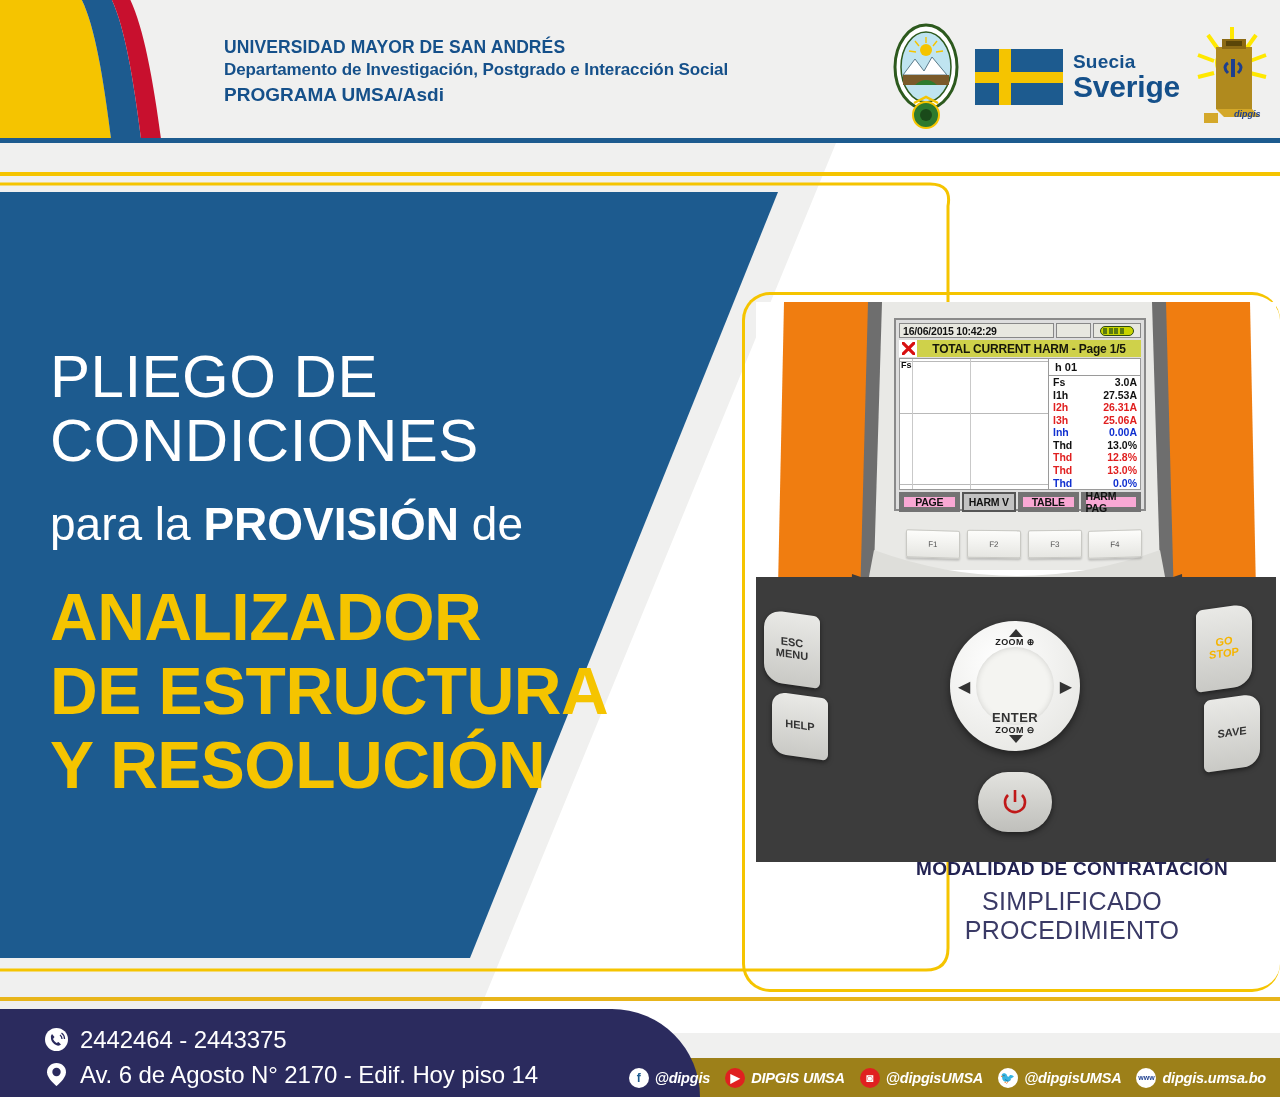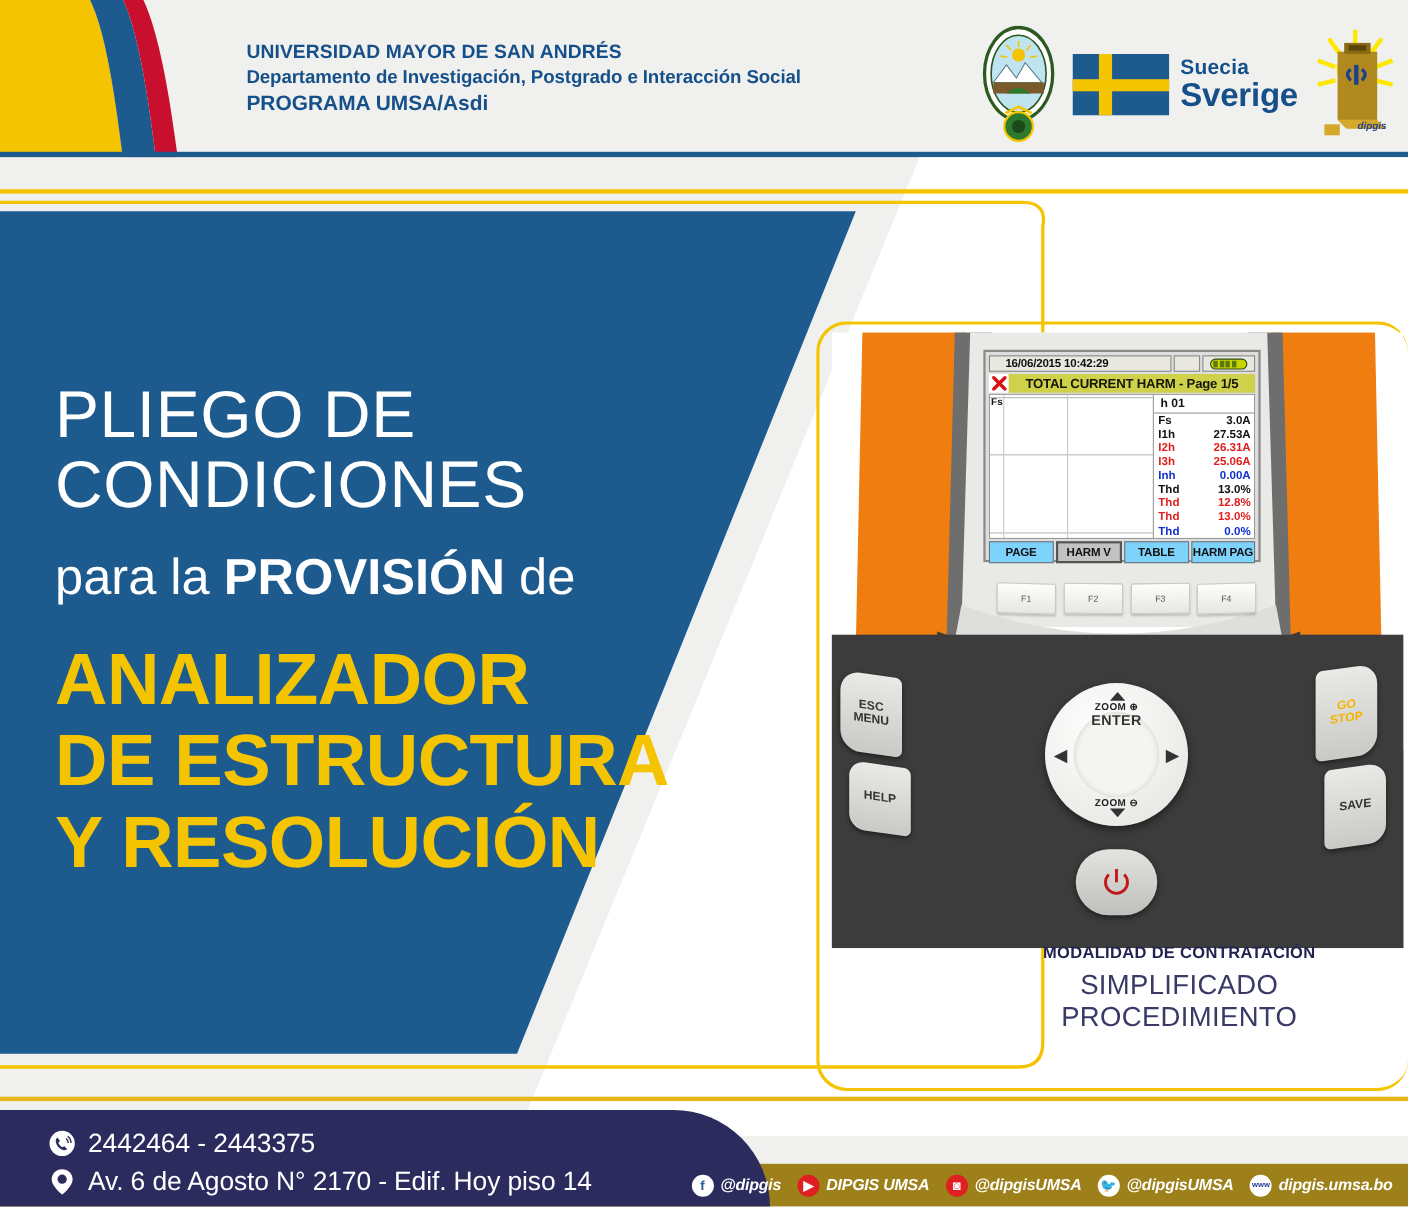--- a/index.html
+++ b/index.html
@@ -42,21 +42,21 @@
   .devframe{position:absolute;left:742px;top:292px;width:538px;height:700px;
             border:3px solid #f5c400;border-radius:28px;border-right:none;box-sizing:border-box;z-index:3;}
   .device{position:absolute;left:756px;top:302px;width:520px;height:560px;z-index:4;overflow:hidden;}
 
   .dev-body{position:absolute;left:0;top:0;width:520px;height:560px;}
   
   .screen{position:absolute;left:138px;top:16px;width:252px;height:193px;background:#dedede;
           border:2px solid #8a8a8a;box-sizing:border-box;padding:3px;}
   .scr-top{display:flex;height:15px;gap:2px;}
   .scr-dt{flex:0 0 150px;background:#e8e8e0;border:1px solid #888;font-size:10.5px;
-          font-weight:bold;color:#111;display:flex;align-items:center;padding-left:14px;letter-spacing:-.2px;}
+          font-weight:bold;color:#111;display:flex;align-items:center;padding-left:3px;letter-spacing:-.2px;}
   .scr-blank{flex:1;background:#e8e8e0;border:1px solid #888;}
   .scr-bat{flex:0 0 46px;background:#e8e8e0;border:1px solid #888;display:flex;align-items:center;justify-content:center;}
   .batt{width:34px;height:10px;border:1.5px solid #2d4a14;border-radius:5px;background:#c8d400;
         display:flex;align-items:center;gap:1.5px;padding-left:2px;box-sizing:border-box;}
   .batt i{display:block;width:4px;height:6px;background:#5a7a10;}
   .scr-title{display:flex;height:17px;margin-top:2px;}
   .scr-x{flex:0 0 18px;display:flex;align-items:center;justify-content:center;background:#fff;}
   .scr-tt{flex:1;background:#cfd14a;color:#16160a;font-weight:bold;font-size:12px;
           display:flex;align-items:center;justify-content:center;letter-spacing:-.2px;}
   .scr-main{display:flex;height:132px;margin-top:1px;background:#fff;}
@@ -69,38 +69,38 @@
   .bar .bk{position:absolute;left:0;bottom:0;width:45%;background:linear-gradient(90deg,#3a0c0c,#7d1f1f);}
   .bar .rd{position:absolute;right:0;bottom:0;width:45%;background:linear-gradient(90deg,#c35c5c,#e0a0a0);}
   .datapanel{flex:0 0 92px;border:1px solid #9a9a9a;border-left:none;box-sizing:border-box;background:#fff;
              display:flex;flex-direction:column;}
   .dp-head{height:16px;border-bottom:1px solid #9a9a9a;font-size:11px;font-weight:bold;color:#111;
            display:flex;align-items:center;padding-left:6px;}
   .dp-row{flex:1;display:flex;align-items:center;font-size:10.5px;font-weight:bold;padding:0 3px 0 4px;line-height:1;}
   .dp-row .k{flex:0 0 30px;}
   .dp-row .v{flex:1;text-align:right;}
   .scr-soft{display:flex;height:20px;margin-top:2px;gap:2px;}
-  .soft{flex:1;background:#7dd3fc;border:1px solid #737373;font-size:10.5px;font-weight:bold;color:#111;
+  .soft{flex:1;background:#f9a8d4;border:5px solid #737373;font-size:10.5px;font-weight:bold;color:#111;
         display:flex;align-items:center;justify-content:center;letter-spacing:-.2px;}
   .soft.sel{background:#c2c2c2;border:2px solid #555;}
 
   .fkeys{position:absolute;left:150px;top:228px;width:236px;display:flex;gap:7px;}
   .fkey{flex:1;height:26px;background:linear-gradient(180deg,#fdfdfb,#e6e6e2);border:1px solid #c9c9c4;
         border-radius:2px;font-size:8px;color:#555;display:flex;align-items:center;justify-content:center;
         box-shadow:0 2px 2px rgba(0,0,0,.18);}
   .fkey:nth-child(1){transform:skewY(1.6deg);}
   .fkey:nth-child(2){transform:skewY(.6deg);}
   .fkey:nth-child(3){transform:skewY(-.6deg);}
   .fkey:nth-child(4){transform:skewY(-1.6deg);}
 
   .keypad{position:absolute;left:0;top:275px;width:520px;height:285px;background:#3c3c3c;}
   .navring{position:absolute;left:194px;top:44px;width:130px;height:130px;border-radius:50%;
            background:radial-gradient(circle at 38% 32%,#ffffff,#e2e2de);box-shadow:0 3px 8px rgba(0,0,0,.5);}
   .navinner{position:absolute;left:26px;top:26px;width:78px;height:78px;border-radius:50%;
-            background:#f4f4f1;box-shadow:inset 0 0 6px rgba(0,0,0,.15);display:flex;align-items:flex-start;
+            background:#f4f4f1;box-shadow:inset 0 0 6px rgba(0,0,0,.15);display:flex;align-items:flex-end;
             justify-content:center;font-size:13px;font-weight:bold;color:#333;letter-spacing:.4px;}
   .zm{position:absolute;left:0;width:130px;text-align:center;font-size:9px;font-weight:bold;color:#222;letter-spacing:.4px;}
   .zm.t{top:16px;} .zm.b{bottom:16px;}
   .arr{position:absolute;color:#333;font-size:16px;}
   .arr.l{left:8px;top:56px;} .arr.r{right:8px;top:56px;}
   .tri{position:absolute;left:59px;width:0;height:0;border-left:7px solid transparent;border-right:7px solid transparent;}
   .tri.up{top:8px;border-bottom:8px solid #333;}
   .tri.dn{bottom:8px;border-top:8px solid #333;}
 
   .sidekey{position:absolute;width:56px;background:linear-gradient(180deg,#e9e9e6,#c9c9c5);
@@ -109,21 +109,21 @@
   .k-esc{left:8px;top:36px;height:72px;border-radius:18px 6px 6px 18px;transform:skewY(8deg);}
   .k-help{left:16px;top:118px;height:62px;border-radius:14px 6px 6px 14px;transform:skewY(8deg);}
   .k-go{right:24px;top:30px;height:82px;border-radius:6px 18px 18px 6px;transform:skewY(-8deg);color:#f5b400;}
   .k-save{right:16px;top:120px;height:72px;border-radius:6px 16px 16px 6px;transform:skewY(-8deg);}
   .powerbtn{position:absolute;left:222px;top:195px;width:74px;height:60px;border-radius:34px;
             background:linear-gradient(180deg,#e3e3df,#bfbfbb);box-shadow:0 2px 6px rgba(0,0,0,.55);
             display:flex;align-items:center;justify-content:center;}
 
   
   .modalidad{position:absolute;right:18px;top:858px;width:380px;text-align:center;z-index:6;color:#2b2b5e;}
-  .mod-t{font-size:15px;font-weight:bold;letter-spacing:.3px;color:#232352;}
+  .mod-t{font-size:19px;font-weight:bold;letter-spacing:.3px;color:#232352;}
   .mod-s{margin-top:7px;font-size:25px;line-height:1.16;color:#3a3a66;letter-spacing:.3px;}
 
   
   .yel-line2{position:absolute;left:0;top:997px;width:1280px;height:4px;background:#e8b51b;z-index:7;}
   .gold-bar{position:absolute;left:0;top:1058px;width:1280px;height:39px;background:#9d8019;z-index:5;}
   .navy-foot{position:absolute;left:0;top:1009px;width:700px;height:88px;background:#2b2b5e;
              border-radius:0 110px 0 0;z-index:8;}
   .contact{position:absolute;left:44px;top:1022px;z-index:9;color:#fff;}
   .crow{display:flex;align-items:center;gap:11px;height:35px;}
   .crow .t{font-size:24px;letter-spacing:-.1px;}

